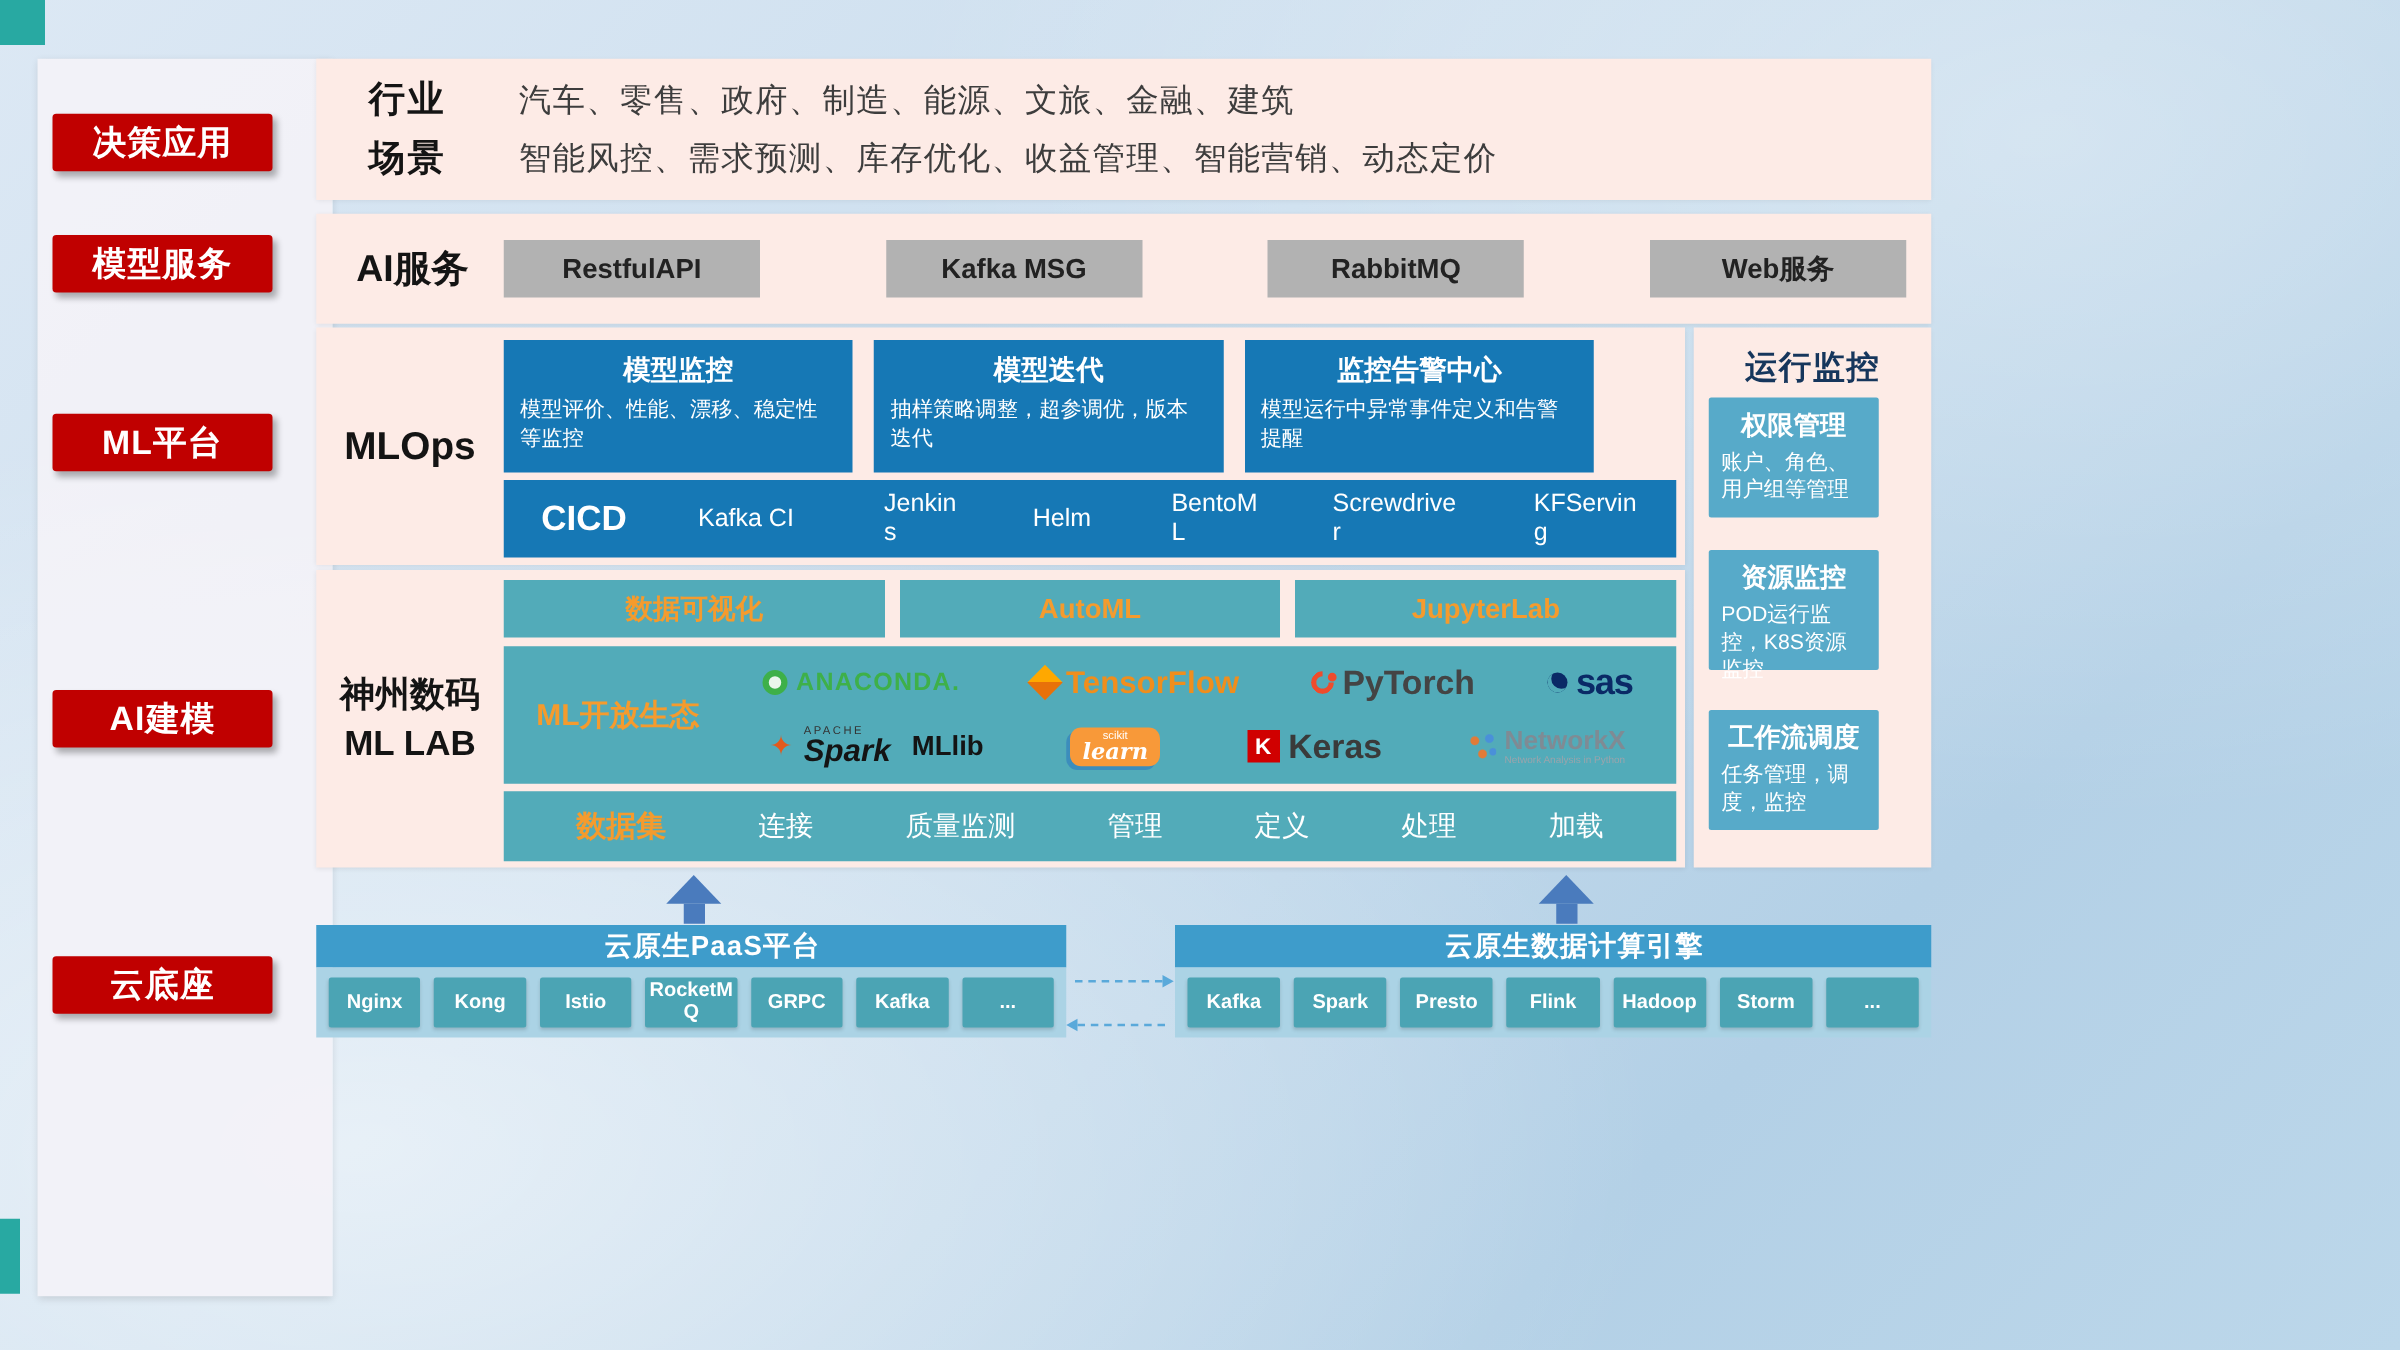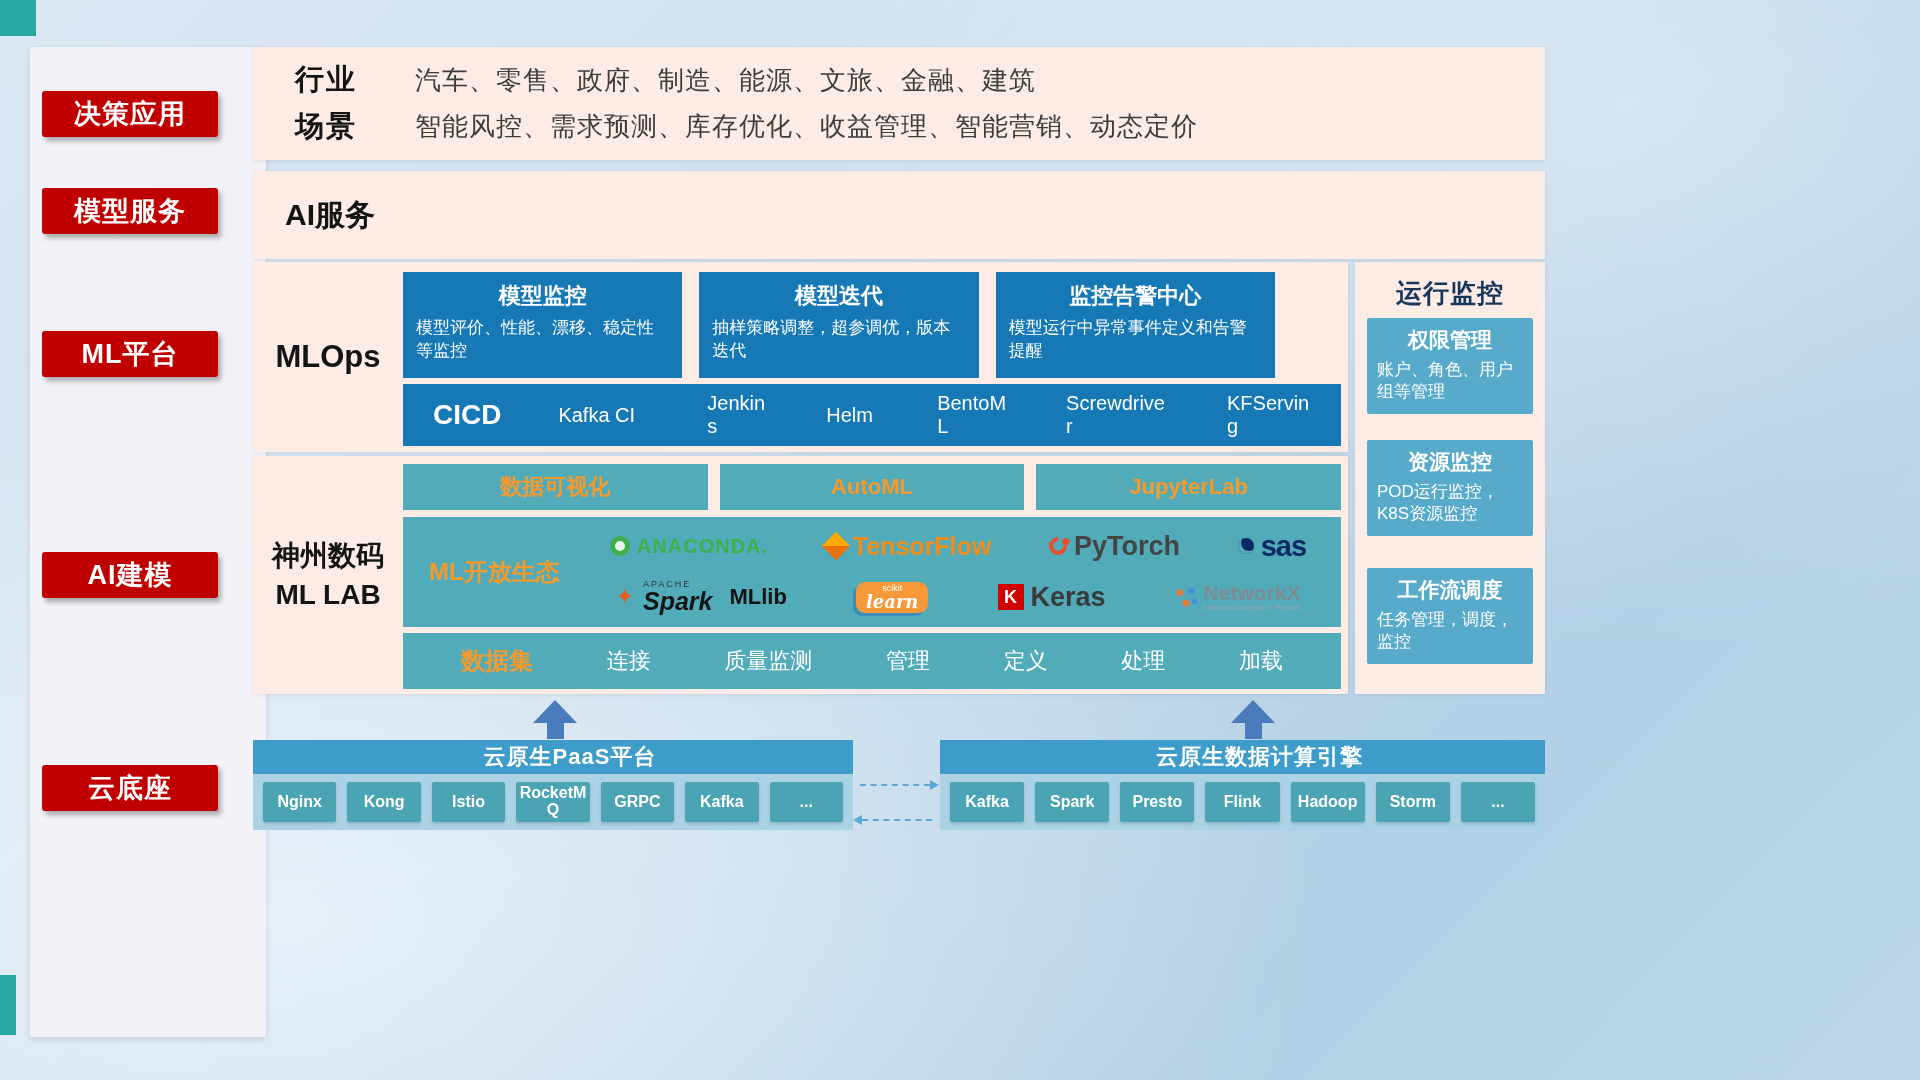--- a/index.html
+++ b/index.html
@@ -87,21 +87,21 @@
   .nx-stack b{font-size:21px;color:#7f8b94;}
   .nx-stack small{font-size:8px;color:#9aa4ac;}
   .dataset{position:absolute;left:150px;top:177px;width:938px;height:56px;background:#52abb9;
     display:flex;align-items:center;justify-content:space-between;padding:0 58px;}
   .ds-title{color:#f59b2d;font-size:24px;font-weight:bold;}
   .ds-item{color:#fff;font-size:22px;}
 
   
   .p-mon{left:1355px;top:262px;width:190px;height:432px;}
   .mon-title{margin-top:14px;text-align:center;font-size:26px;font-weight:bold;color:#16365c;letter-spacing:1px;}
-  .mon-card{position:absolute;left:12px;width:166px;height:96px;background:#57aac9;color:#fff;padding:8px 10px;border-radius:2px;}
+  .mon-card{position:absolute;left:12px;width:136px;height:96px;background:#57aac9;color:#fff;padding:8px 10px;border-radius:2px;}
   .mon-card h4{font-size:21px;font-weight:bold;text-align:center;margin-bottom:5px;}
   .mon-card p{font-size:17px;line-height:1.3;}
 
   
   .up-arrow{position:absolute;top:700px;width:44px;}
   .up-arrow .tri{width:0;height:0;border-left:22px solid transparent;border-right:22px solid transparent;border-bottom:23px solid #4a7bbd;}
   .up-arrow .stem{width:17px;height:16px;background:#4a7bbd;margin:0 auto;}
   .bar{position:absolute;top:740px;height:34px;background:#3e9ccb;color:#fff;font-size:22px;font-weight:bold;display:flex;align-items:center;justify-content:center;letter-spacing:1px;padding-left:34px;}
   .strip{position:absolute;top:774px;height:56px;background:#abd3e5;display:flex;align-items:center;gap:11px;padding:0 10px;}
   .chip{flex:1;height:40px;background:#4ba4b4;color:#fff;font-size:16px;font-weight:bold;display:flex;align-items:center;justify-content:center;text-align:center;line-height:1.05;word-break:break-all;padding:0 2px;border-radius:2px;box-shadow:0 2px 3px rgba(0,0,0,0.15);}
@@ -130,20 +130,26 @@
       <span class="ind-text">汽车、零售、政府、制造、能源、文旅、金融、建筑</span>
     </div>
     <div class="ind-row">
       <span class="ind-label">场景</span>
       <span class="ind-text">智能风控、需求预测、库存优化、收益管理、智能营销、动态定价</span>
     </div>
   </section>
 
   <section class="panel p-ai">
     <div class="ai-label">AI服务</div>
+    <div class="gray-row">
+      <div class="gray-btn">RestfulAPI</div>
+      <div class="gray-btn">Kafka MSG</div>
+      <div class="gray-btn">RabbitMQ</div>
+      <div class="gray-btn">Web服务</div>
+    </div>
   </section>
 
   <section class="panel p-mlops">
     <div class="mlops-label">MLOps</div>
     <div class="mlops-cards">
       <div class="blue-card">
         <h3>模型监控</h3>
         <p>模型评价、性能、漂移、稳定性等监控</p>
       </div>
       <div class="blue-card">

